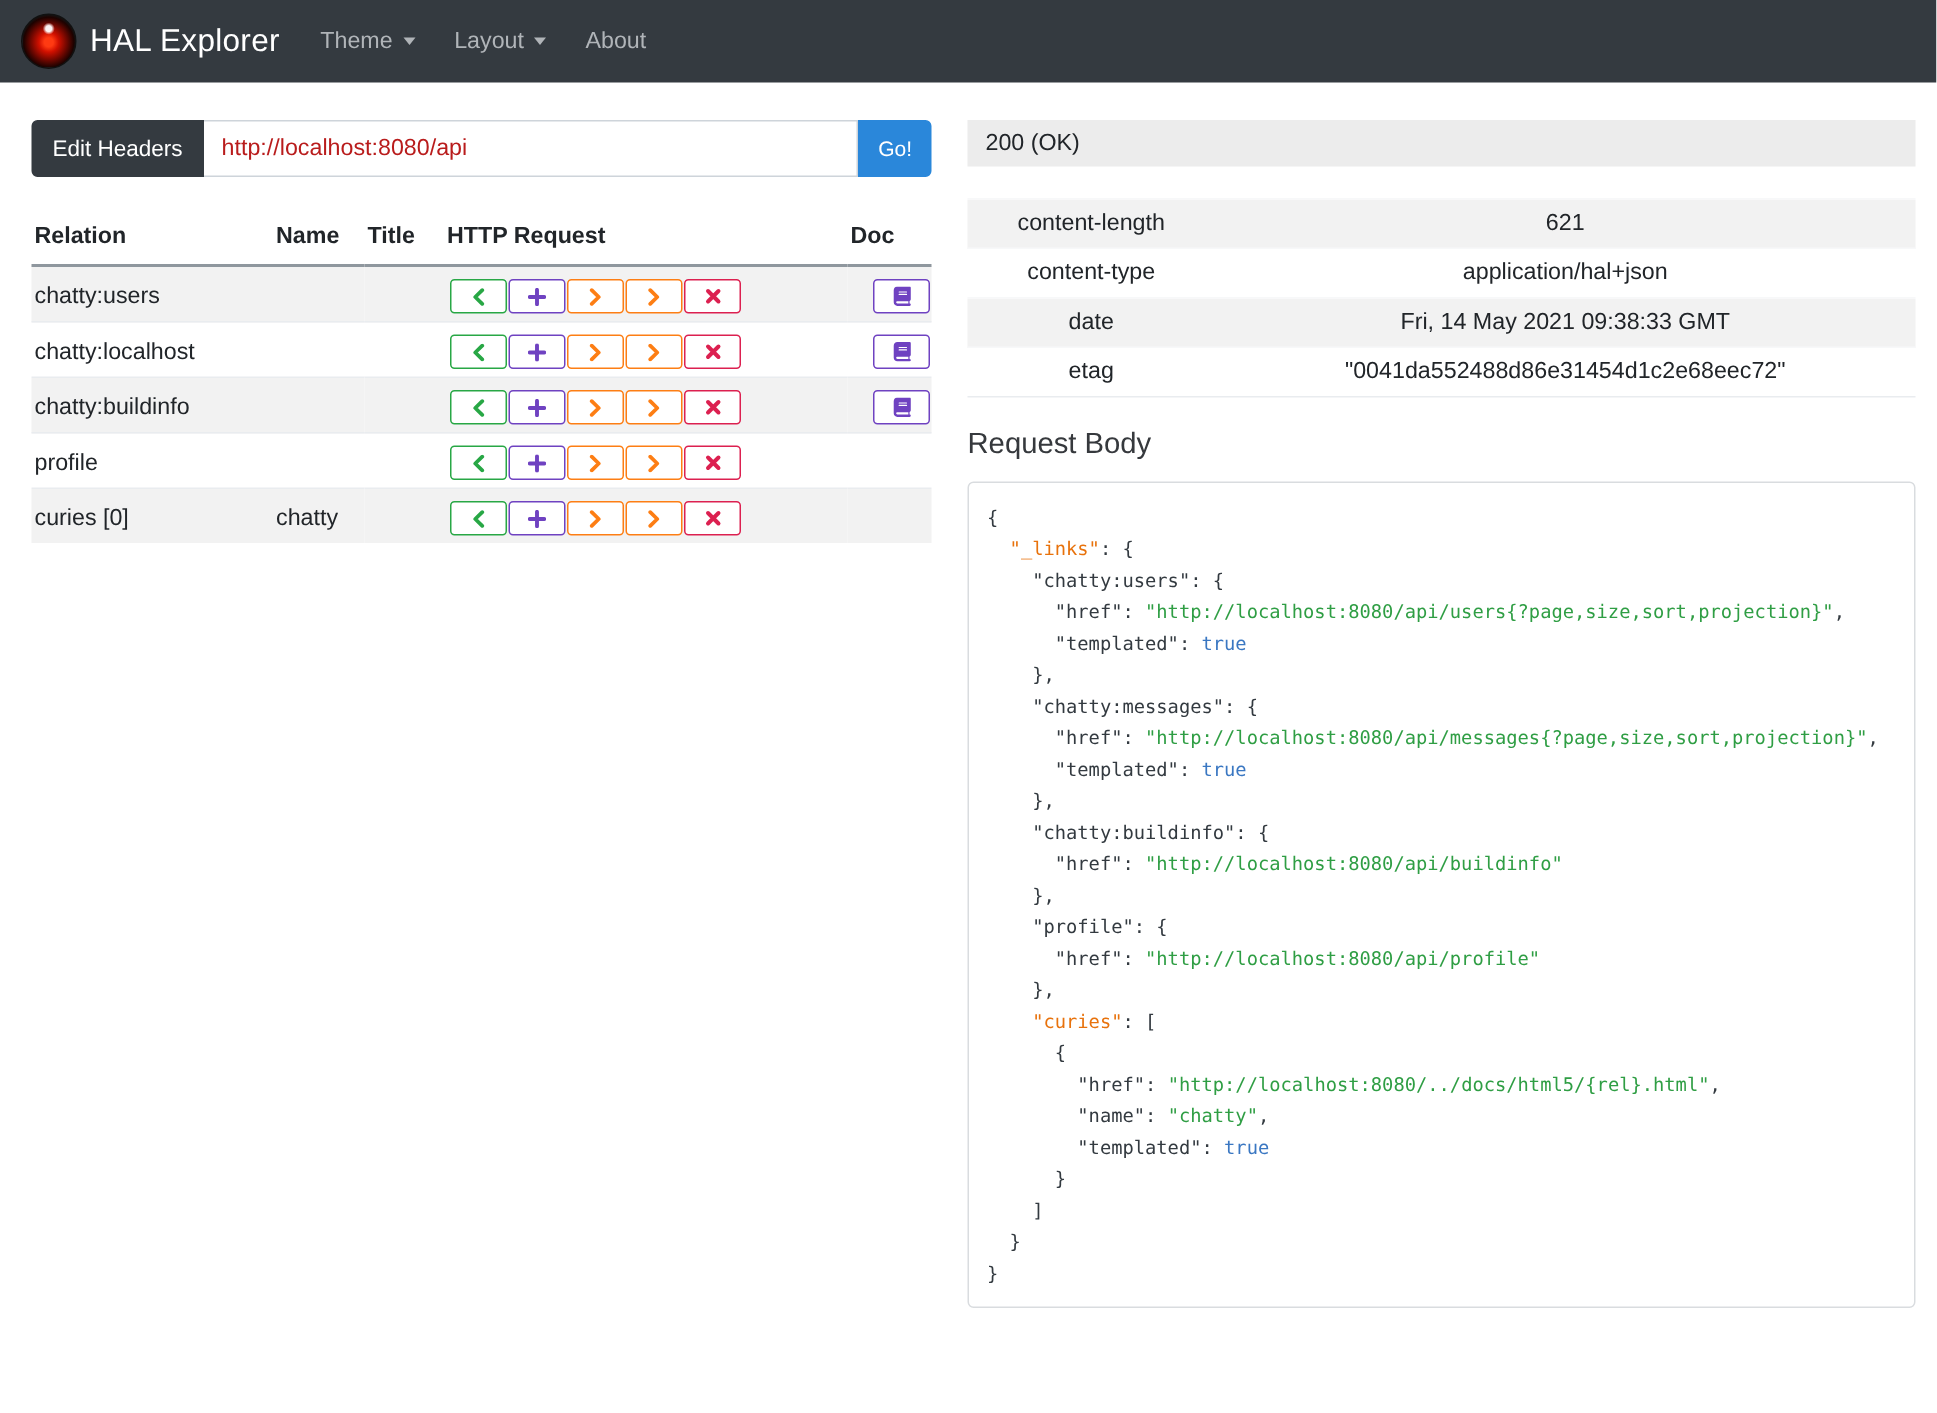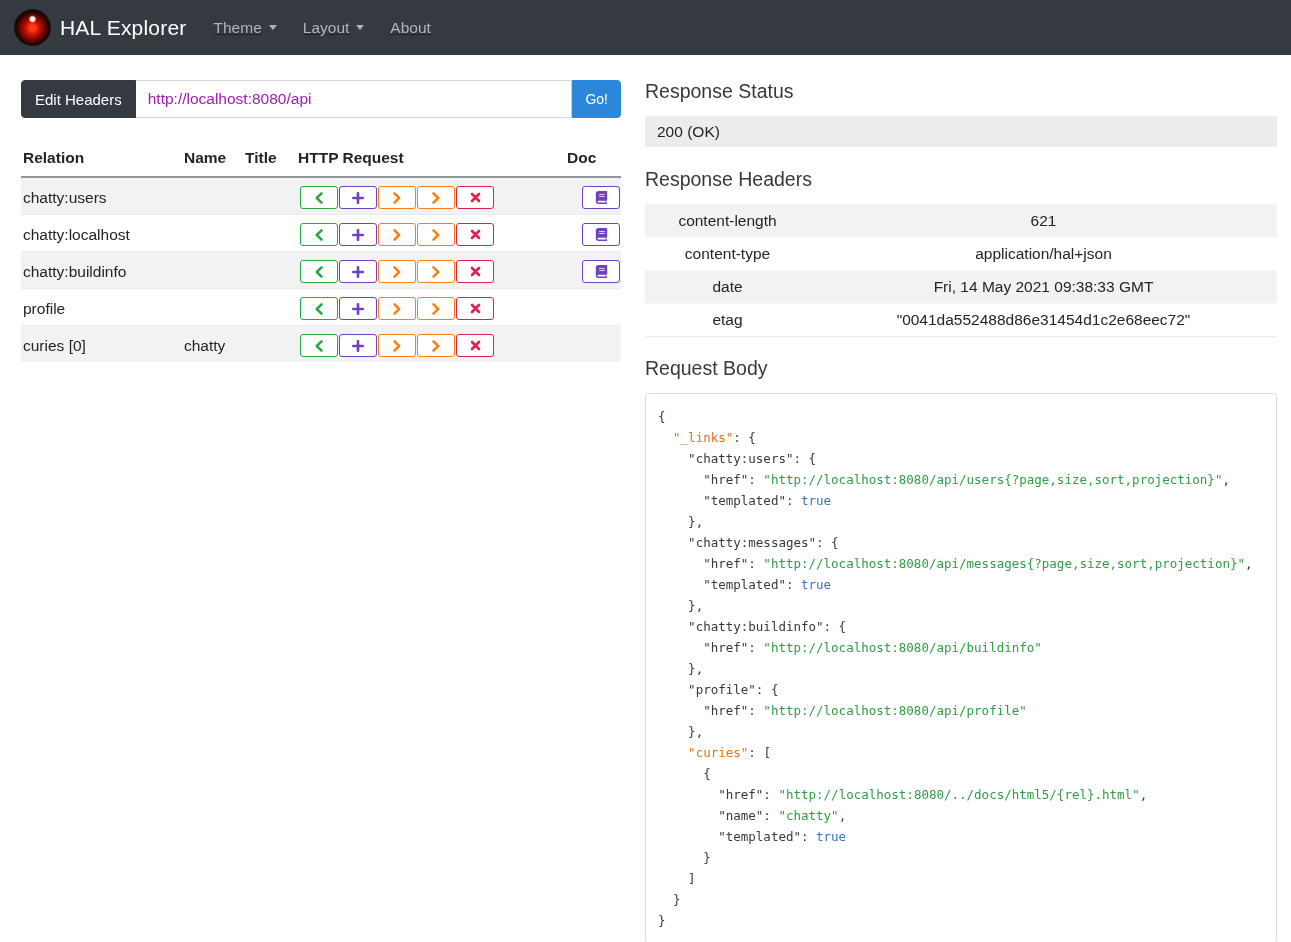--- a/index.html
+++ b/index.html
@@ -17,21 +17,21 @@
   }
   .brand { display:flex; align-items:center; cursor:pointer; margin-right:14px; text-decoration:none; }
   .hal-eye {
     width:37px; height:37px; border-radius:50%; margin-right:9px;
     background:
       radial-gradient(circle at 50% 26%, rgba(255,255,255,.95) 0 2px, rgba(255,255,255,0) 4px),
       radial-gradient(circle at 50% 52%, #ff3a12 0 3px, #d01000 26%, #6e0700 48%, #1d0200 66%, #151515 74%, #6a6a6a 85%, #2c2c2c 96%);
     border:1px solid #111;
   }
   .brand-text { color:#fff; font-size:21px; letter-spacing:.2px; }
-  .nav-items { display:flex; align-items:flex-start;text-decoration:underline; }
+  .nav-items { display:flex; align-items:flex-start; }
   .nav-item {
     color:#b0b4b8; font-size:15.5px; padding:8px 13px; cursor:pointer;
     display:flex; align-items:center; white-space:nowrap;
   }
   .caret {
     display:inline-block; margin-left:7px;
     width:0; height:0; border-left:4.5px solid transparent;
     border-right:4.5px solid transparent; border-top:5px solid currentColor;
   }
   
@@ -40,21 +40,21 @@
   .col-right { flex:1; min-width:0; }
   
   .input-group { display:flex; height:38px; margin-bottom:26px; width:100%; }
   .btn-edit-headers {
     background:#343a40; color:#fff; border:1px solid #343a40;
     border-radius:4px 0 0 4px; font-size:15px; padding:0 13px;
     font-family:inherit; cursor:pointer; white-space:nowrap;
   }
   .url-input {
     flex:1; border:1px solid #ced4da; border-left:none; padding:0 12px;
-    font-size:15.5px; color:#a21caf; font-family:inherit; outline:none; min-width:0;
+    font-size:15.5px; color:#b91c1c; font-family:inherit; outline:none; min-width:0;
   }
   .btn-go {
     background:#2a87da; color:#fff; border:1px solid #2a87da;
     border-radius:0 4px 4px 0; font-size:14px; padding:0 12px;
     font-family:inherit; cursor:pointer;
   }
   
   .section-title { font-size:19.5px; font-weight:500; color:#36393d; margin:0 0 13px 0; }
   
   .links-table { width:100%; border-collapse:collapse; font-size:15.5px; table-layout:fixed; }
@@ -347,24 +347,22 @@
                   </span>
                 </button></span></td>
             <td class="col-doc"></td>
           </tr>
         </tbody>
     </table>
   </div>
 
   <div class="col-right">
 
-    <h2 class="section-title">Response Status</h2>
     <div class="status-bar">200 (OK)</div>
 
-    <h2 class="section-title">Response Headers</h2>
     <table class="resp-headers-table">
       <tbody>
           <tr>
             <td class="rh-name">content-length</td>
             <td>621</td>
           </tr>
           <tr>
             <td class="rh-name">content-type</td>
             <td>application/hal+json</td>
           </tr>

